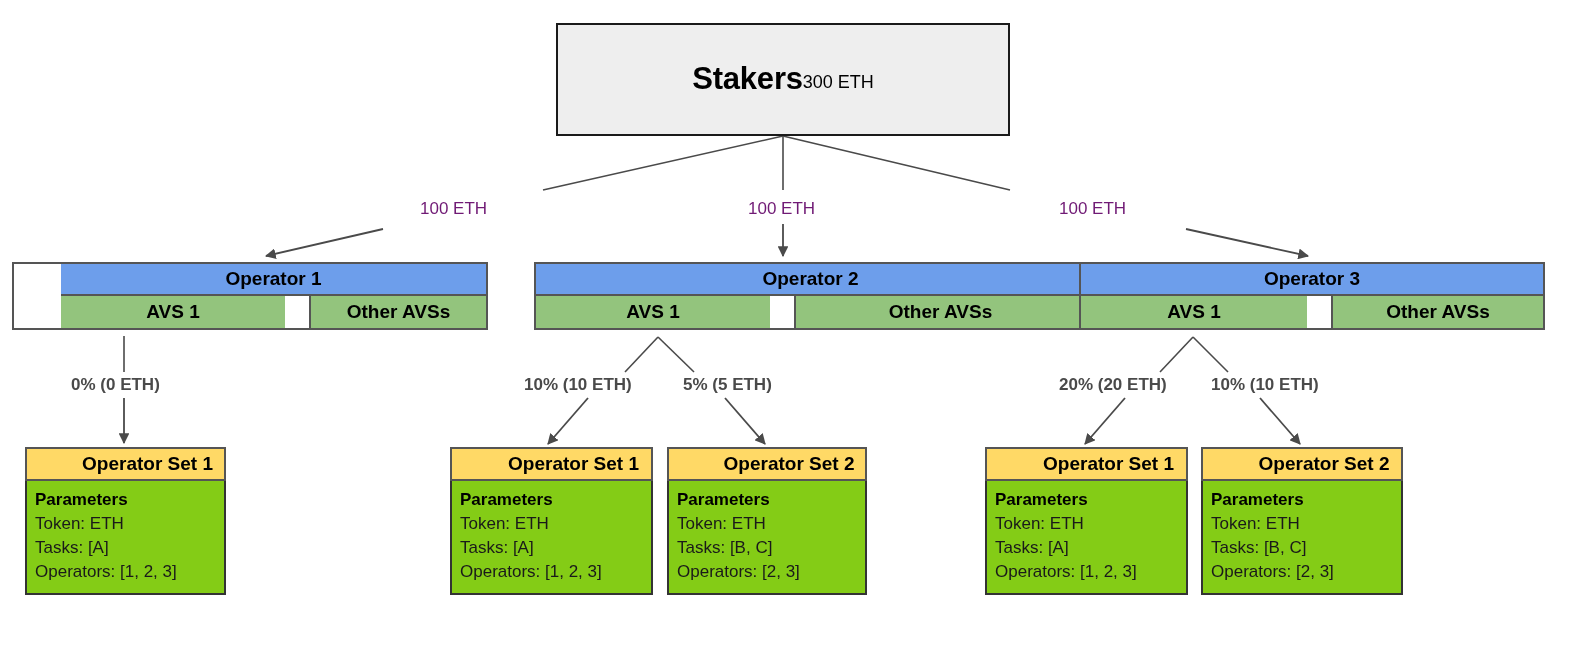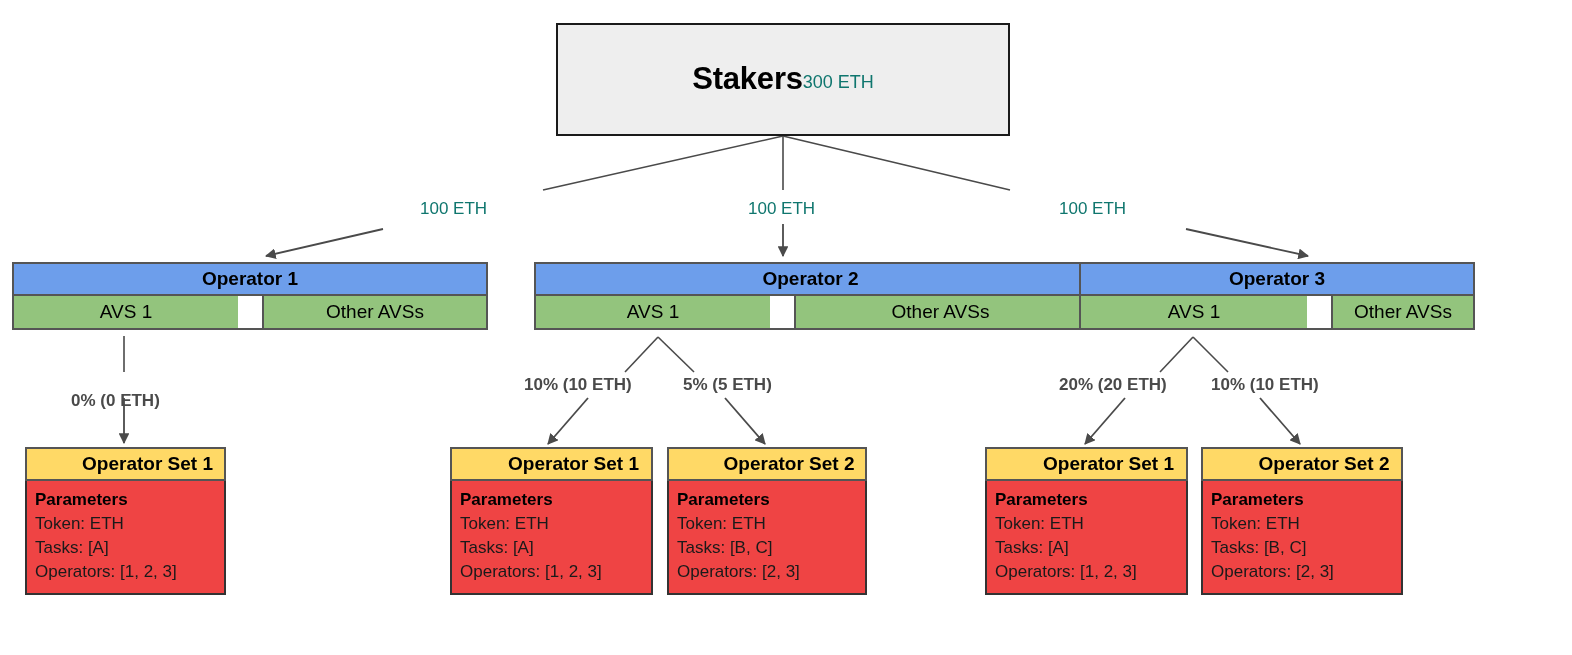--- a/index.html
+++ b/index.html
@@ -43,21 +43,21 @@
   }
   .stakers-title {
     font-size: 31px;
     font-weight: bold;
     color: #000000;
     line-height: 1.1;
     letter-spacing: -0.2px;
   }
   .stakers-sub {
     font-size: 18px;
-    color: #0f766e;
+    color: #000000;
     margin-top: 7px;
     line-height: 1.1;
   }
 
   
   .operator {
     position: absolute;
     box-sizing: border-box;
     border: 2px solid #555555;
     background: #ffffff;
@@ -78,21 +78,21 @@
     display: flex;
     height: 32px;
     box-sizing: border-box;
   }
   .avs-cell {
     background: #93c47d;
     display: flex;
     align-items: center;
     justify-content: center;
     font-size: 19px;
-    font-weight: normal;
+    font-weight: bold;
     color: #000000;
     box-sizing: border-box;
     height: 100%;
   }
   .avs-cell.right {
     border-left: 2px solid #555555;
     flex: 1 1 auto;
     margin-left: 24px;
   }
 
@@ -108,21 +108,21 @@
     box-sizing: border-box;
     display: flex;
     align-items: center;
     justify-content: center;
     font-size: 19px;
     font-weight: bold;
     color: #000000;
     padding-left: 44px;
   }
   .opset-body {
-    background: #ef4444;
+    background: #84cc16;
     border: 2px solid #333333;
     border-top: none;
     box-sizing: border-box;
     padding: 7px 8px 8px 8px;
   }
   .opset-body .param-title {
     font-size: 17px;
     font-weight: bold;
     color: #000000;
     line-height: 1.42;
@@ -132,21 +132,21 @@
     font-size: 17px;
     color: #1a1a1a;
     line-height: 1.42;
     white-space: nowrap;
   }
 
   
   .edge-label {
     position: absolute;
     font-size: 17px;
-    color: #0f766e;
+    color: #701a75;
     white-space: nowrap;
     line-height: 1;
   }
   .pct-label {
     position: absolute;
     font-size: 17px;
     font-weight: bold;
     color: #4a4a4a;
     white-space: nowrap;
     line-height: 1;
@@ -212,29 +212,29 @@
 
   <div class="stakers-box">
     <div class="stakers-title">Stakers</div>
     <div class="stakers-sub">300 ETH</div>
   </div>
 
   <div class="edge-label" style="left:420px; top:200px;">100 ETH</div>
   <div class="edge-label" style="left:748px; top:200px;">100 ETH</div>
   <div class="edge-label" style="left:1059px; top:200px;">100 ETH</div>
 
-  <div class="operator" style="left:12px; top:262px; width:476px;">
+  <div class="operator" style="left:12px; top:262px; width:476px;padding-left:47px;">
     <div class="operator-header">Operator 1</div>
     <div class="operator-avs-row">
       <div class="avs-cell" style="width:224px;">AVS 1</div>
       <div class="avs-cell right">Other AVSs</div>
     </div>
   </div>
 
-  <div class="pct-label" style="left:71px; top:392px;">0% (0 ETH)</div>
+  <div class="pct-label" style="left:71px; top:376px;">0% (0 ETH)</div>
 
   <div class="opset" style="left:25px; top:447px; width:201px;">
     <div class="opset-header">Operator Set 1</div>
     <div class="opset-body">
       <div class="param-title">Parameters</div>
       <div class="param-line">Token: ETH</div>
       <div class="param-line">Tasks: [A]</div>
       <div class="param-line">Operators: [1, 2, 3]</div>
     </div>
   </div>
@@ -263,21 +263,21 @@
   <div class="opset" style="left:667px; top:447px; width:200px;">
     <div class="opset-header">Operator Set 2</div>
     <div class="opset-body">
       <div class="param-title">Parameters</div>
       <div class="param-line">Token: ETH</div>
       <div class="param-line">Tasks: [B, C]</div>
       <div class="param-line">Operators: [2, 3]</div>
     </div>
   </div>
 
-  <div class="operator" style="left:1079px; top:262px; width:396px;">
+  <div class="operator" style="left:1079px; top:262px; width:466px;">
     <div class="operator-header">Operator 3</div>
     <div class="operator-avs-row">
       <div class="avs-cell" style="width:226px;">AVS 1</div>
       <div class="avs-cell right">Other AVSs</div>
     </div>
   </div>
 
   <div class="pct-label" style="left:1059px; top:376px;">20% (20 ETH)</div>
   <div class="pct-label" style="left:1211px; top:376px;">10% (10 ETH)</div>
 

